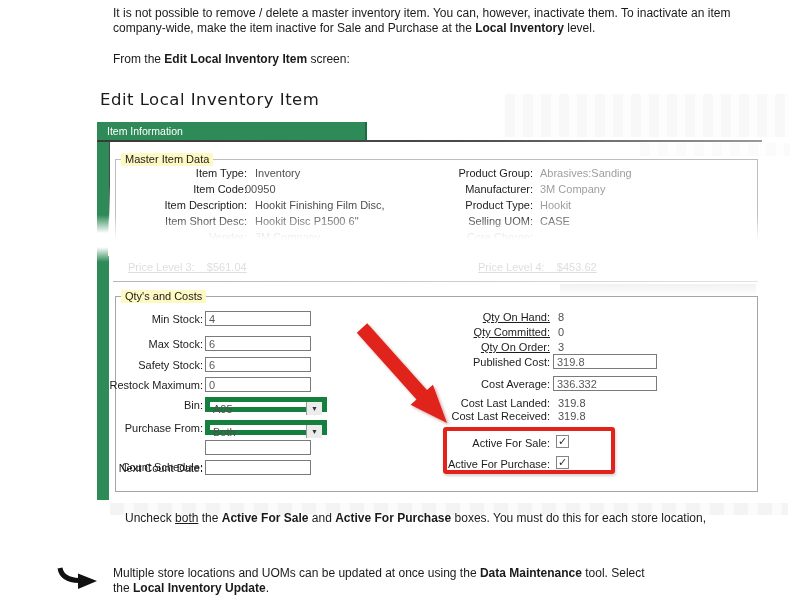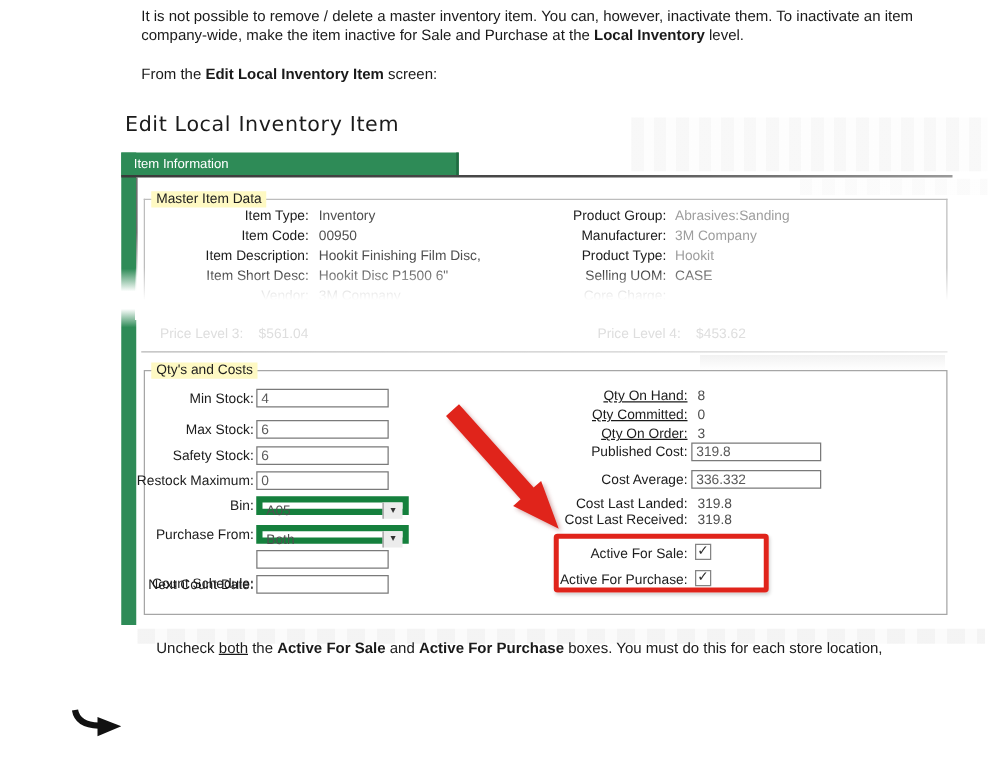--- a/index.html
+++ b/index.html
@@ -6,21 +6,21 @@
   .page{position:relative;width:797px;height:616px;background:#fff;overflow:hidden;
         font-family:"Liberation Sans",sans-serif;}
   .abs{position:absolute;}
   .doc{font:12px/15px "Liberation Sans",sans-serif;color:#1a1a1a;white-space:nowrap;}
   .doc b{font-weight:bold;}
   .doc u{text-decoration:underline;}
   .t11{font:11px/13px "Liberation Sans",sans-serif;white-space:nowrap;}
   .lbl{color:#1c1c1c;text-align:right;}
   .val{color:#4f4f4f;}
   .dim{color:#9e9e9e;}
-  .ghosttx{color:#dedede;}
+  .ghosttx{color:#dedede;text-decoration:underline;}
   .heading{font-family:"DejaVu Sans",sans-serif;font-size:16.5px;color:#1b1b1b;letter-spacing:.5px;white-space:nowrap;}
   .greenbar{background:linear-gradient(180deg,#2e8b57 0%,#2e8b57 24.6%,rgba(46,139,87,0) 29.4%,rgba(46,139,87,0) 33.1%,#2e8b57 37%,#2e8b57 100%);}
   .tab{background:#2e8b57;border-right:2px solid #1f6b41;color:#fff;font:10.5px/19px "Liberation Sans",sans-serif;padding-left:10px;box-sizing:border-box;}
   .topline{background:linear-gradient(90deg,#3a3a3a 0%,#4a4a4a 55%,#9a9a9a 100%);}
   .leftline{background:linear-gradient(180deg,#4a4a4a 0%,#4a4a4a 55%,rgba(74,74,74,0) 100%);}
   .fieldset1{border:1px solid #bdbdbd;border-bottom:none;background:transparent;}
   .fieldset2{border:1px solid #a6a6a6;background:transparent;}
   .legend{background:#fef9c3;padding:0 4px;color:#1c1c1c;}
   .fade{background:linear-gradient(180deg,rgba(255,255,255,0) 0%,#fff 62%,#fff 100%);}
   .ghostline{background:linear-gradient(90deg,#b5b5b5,#e2e2e2);}
@@ -60,21 +60,21 @@
   <div class="abs tab" style="left:97px;top:122px;width:270px;height:19px;">Item Information</div>
   <div class="abs topline" style="left:97px;top:140px;width:665px;height:2px;"></div>
   <div class="abs leftline" style="left:109px;top:142px;width:1px;height:80px;"></div>
 
   <div class="abs fieldset1" style="left:115px;top:159px;width:641px;height:93px;"></div>
   <div class="abs t11 legend" style="left:121px;top:153px;">Master Item Data</div>
 
   <div class="abs t11 lbl" style="left:118px;top:167px;width:129px;">Item Type:</div>
   <div class="abs t11 val" style="left:255px;top:167px;">Inventory</div>
   <div class="abs t11 lbl" style="left:118px;top:183px;width:129px;">Item Code:</div>
-  <div class="abs t11 val" style="left:255px;top:183px;text-align:center;">00950</div>
+  <div class="abs t11 val" style="left:245px;top:183px;text-align:center;">00950</div>
   <div class="abs t11 lbl" style="left:118px;top:199px;width:129px;">Item Description:</div>
   <div class="abs t11 val" style="left:255px;top:199px;">Hookit Finishing Film Disc,</div>
   <div class="abs t11 lbl" style="left:118px;top:215px;width:129px;">Item Short Desc:</div>
   <div class="abs t11 val" style="left:255px;top:215px;">Hookit Disc P1500 6"</div>
   <div class="abs t11 lbl dim" style="left:118px;top:231px;width:129px;">Vendor:</div>
   <div class="abs t11 dim" style="left:255px;top:231px;">3M Company</div>
 
   <div class="abs t11 lbl" style="left:395px;top:167px;width:138px;">Product Group:</div>
   <div class="abs t11 dim" style="left:540px;top:167px;">Abrasives:Sanding</div>
   <div class="abs t11 lbl" style="left:395px;top:183px;width:138px;">Manufacturer:</div>
@@ -153,14 +153,18 @@
 
   <div class="abs doc" style="left:113px;top:511px;margin-left:12px;">
     <div><span>Uncheck </span><u>both</u><span> the </span><b>Active For Sale</b><span> and </span><b>Active For Purchase</b><span> boxes. You must do this for each store location,</span></div>
   </div>
 
   <svg class="abs" style="left:56px;top:565px;" width="48" height="26" viewBox="0 0 48 26">
     <path d="M4,3 Q6,15 23,15.5" fill="none" stroke="#111" stroke-width="5"></path>
     <polygon points="22,8.5 41,16 22,24" fill="#111"></polygon>
   </svg>
 
+  <div class="abs doc" style="left:113px;top:566px;">
+    <div><span>Multiple store locations and UOMs can be updated at once using the </span><b>Data Maintenance</b><span> tool. Select</span></div>
+    <div><span>the </span><b>Local Inventory Update</b><span>.</span></div>
+  </div>
 
 </div>
 
 </body></html>

